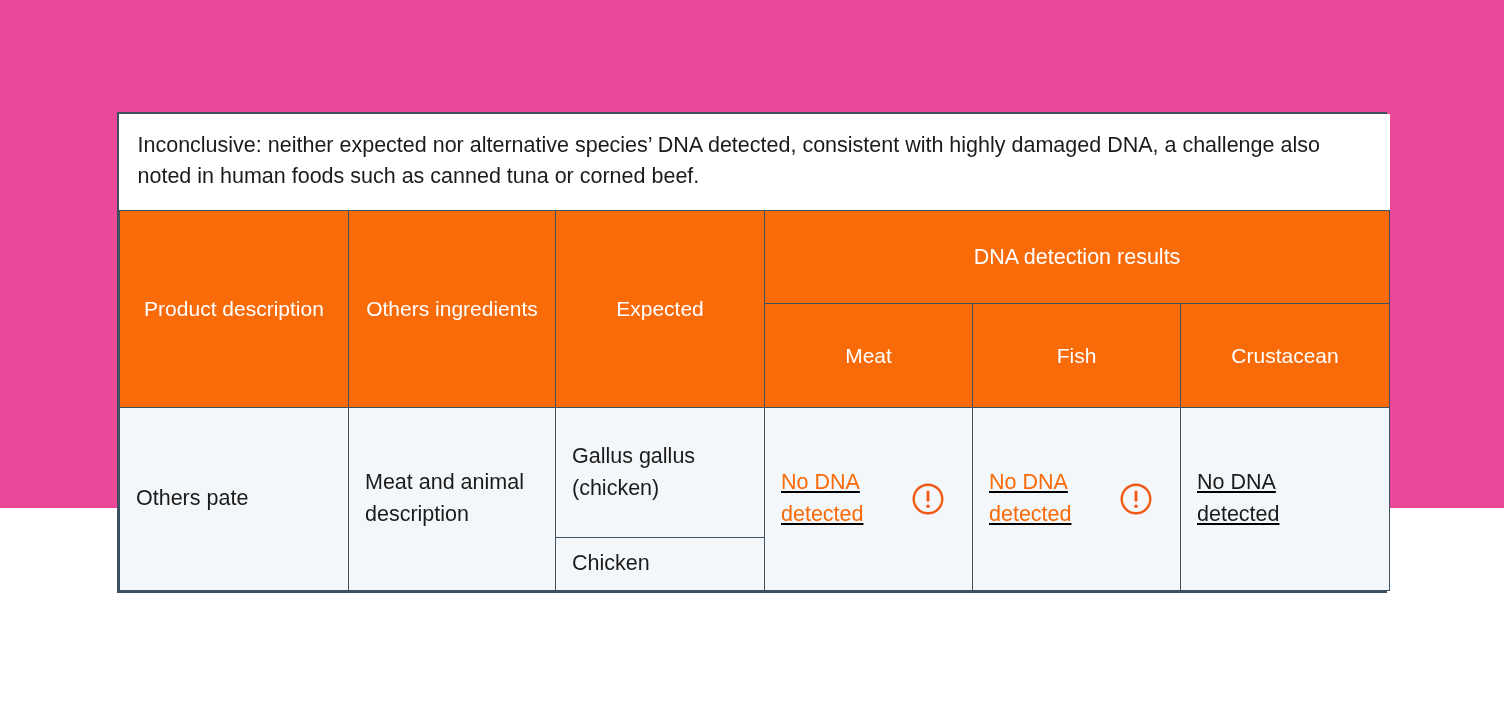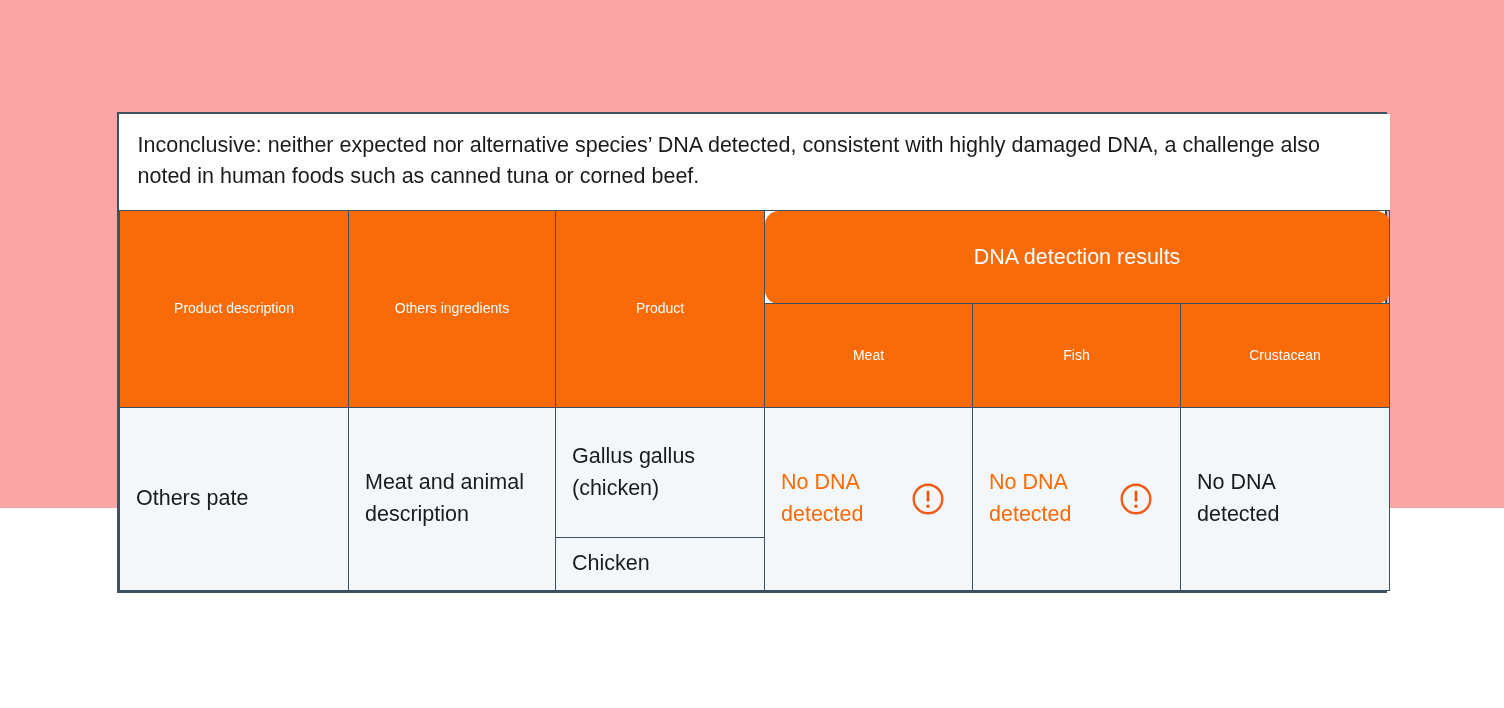--- a/index.html
+++ b/index.html
@@ -12,21 +12,21 @@
   }
   body {
     font-family: "Liberation Sans", sans-serif;
     -webkit-font-smoothing: antialiased;
   }
 
   #canvas {
     position: relative;
     width: 1504px;
     height: 508px;
-    background: #fca5a5;
+    background: #ec4899;
   }
 
   
   .table-wrap {
     position: absolute;
     left: 117px;
     top: 112px;
     width: 1270px;
     height: 481px;
     box-sizing: border-box;
@@ -60,21 +60,21 @@
     text-align: left;
     border-left: none !important;
     border-top: none !important;
     border-right: none !important;
   }
 
   
   .hdr {
     background: #F96A08;
     color: #ffffff;
-    font-size: 14px;
+    font-size: 21px;
     line-height: 1.42;
     text-align: center;
     padding: 6px 8px !important;
   }
   .hdr-group {
     background: #F96A08;
     color: #ffffff;
     font-size: 21.5px;
     text-align: center;
     padding: 6px 10px !important;
@@ -96,20 +96,21 @@
   }
   .body-cell.sub-bottom {
     vertical-align: middle;
   }
 
   
   .result-cell {
     background: #F4F7F9;
     padding: 4px 16px !important;
     vertical-align: middle;
+    text-decoration: underline;
   }
   .result-inner {
     display: flex;
     flex-direction: row;
     align-items: center;
     gap: 18px;
   }
   .result-text {
     font-size: 21.5px;
     line-height: 1.48;
@@ -147,22 +148,22 @@
       </colgroup>
       <tbody>
 
         <tr>
           <td class="note-cell" colspan="6">Inconclusive: neither expected nor alternative species’ DNA detected, consistent with highly damaged DNA, a challenge also noted in human foods such as canned tuna or corned beef.</td>
         </tr>
 
         <tr>
           <td class="hdr" rowspan="2">Product description</td>
           <td class="hdr" rowspan="2">Others ingredients</td>
-          <td class="hdr" rowspan="2">Product</td>
-          <td class="hdr-group" colspan="3" style="height:80px;border-radius:14px;">DNA detection results</td>
+          <td class="hdr" rowspan="2">Expected</td>
+          <td class="hdr-group" colspan="3" style="height:80px;">DNA detection results</td>
         </tr>
 
         <tr>
           <td class="hdr" style="height:91px;">Meat</td>
           <td class="hdr">Fish</td>
           <td class="hdr">Crustacean</td>
         </tr>
 
         <tr>
           <td class="body-cell" rowspan="2">Others pate</td>

